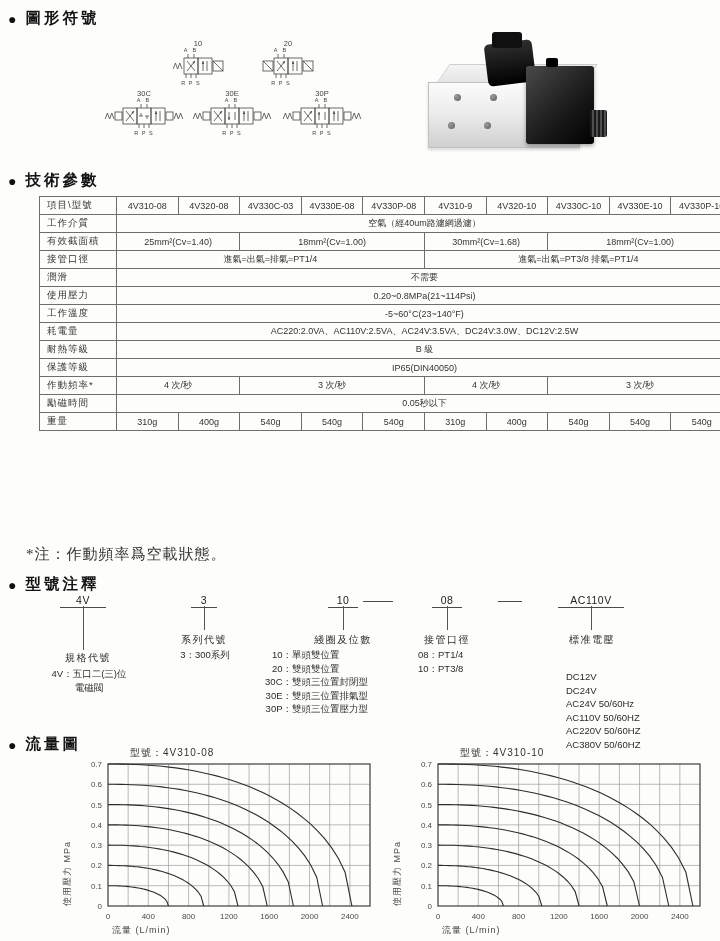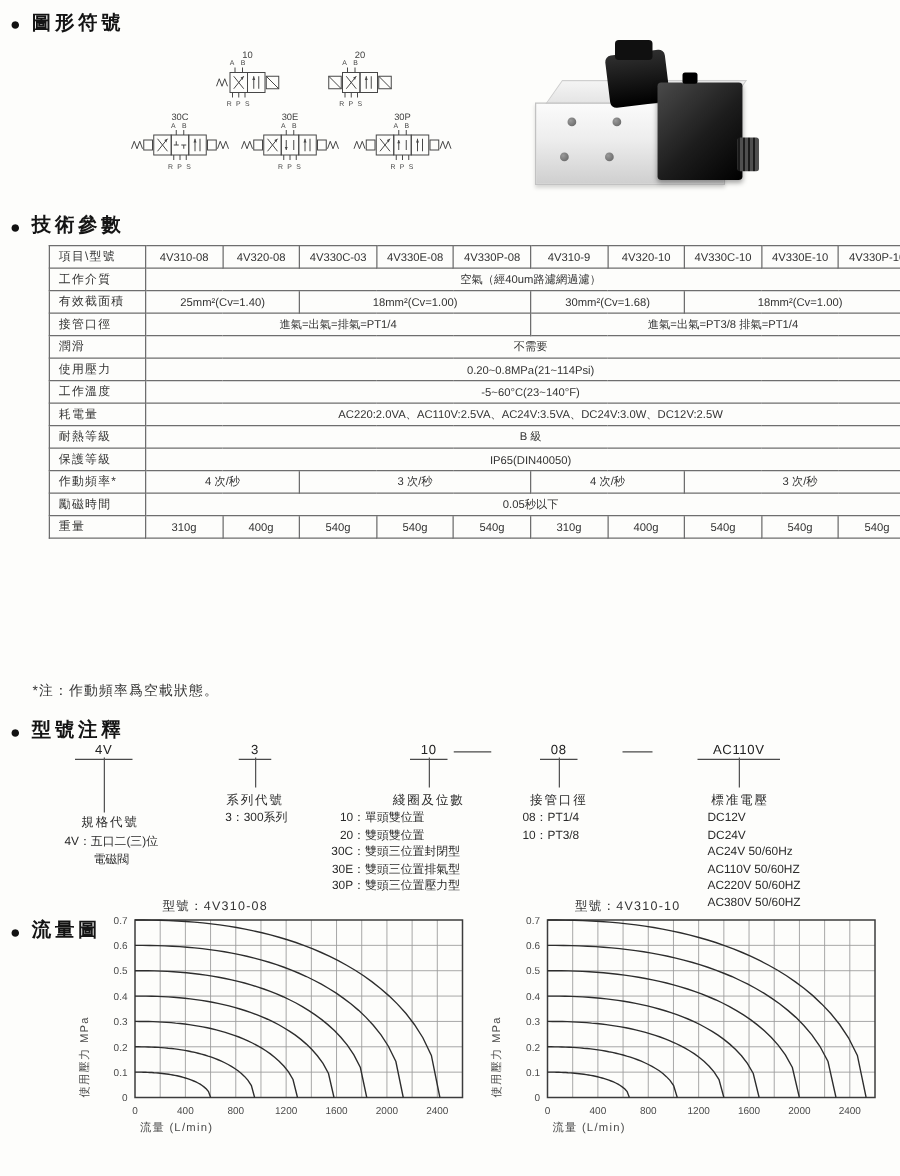--- a/index.html
+++ b/index.html
@@ -26,33 +26,33 @@
   .photo .knob{position:absolute;left:162px;top:86px;width:17px;height:27px;border-radius:2px;
     background:repeating-linear-gradient(90deg,#1b1b1b 0 2px,#4f4f4f 2px 4px);}
   .photo .screw{position:absolute;left:118px;top:34px;width:12px;height:9px;background:#000;border-radius:2px;}
   
   table.spec{position:absolute;left:39px;top:196px;width:693px;border-collapse:collapse;
     table-layout:fixed;font-size:9px;color:#333;}
   table.spec td{border:1px solid #6e6e6e;text-align:center;height:17px;padding:0 1px;
     overflow:hidden;white-space:nowrap;}
   table.spec td.lb{text-align:left;padding-left:7px;font-size:9.5px;letter-spacing:1px;}
   col.c0{width:77px;} col.cm{width:61.6px;}
-  .footnote{position:absolute;left:26px;top:545px;font-size:11px;color:#333;letter-spacing:1px;}
+  .footnote{position:absolute;left:26px;top:545px;font-size:15px;color:#333;letter-spacing:1px;font-family:Liberation Serif, serif;}
   
   .code{position:absolute;top:594px;text-align:center;border-bottom:1px solid #4a4a4a;
     font-size:10.5px;letter-spacing:.5px;color:#222;padding-bottom:1px;}
   .vline{position:absolute;width:1px;background:#555;top:606px;}
   .ndash{position:absolute;top:601px;border-top:1.5px solid #4a4a4a;}
   .ntitle{position:absolute;font-size:10px;color:#2b2b2b;text-align:center;letter-spacing:1.5px;}
   .nlines{position:absolute;font-size:9.5px;color:#2b2b2b;line-height:13.5px;}
   .center{text-align:center;}
   .kv{display:flex;}
   .kv .kcode{min-width:30px;text-align:right;white-space:pre;}
   
-  .chart{position:absolute;top:716px;width:332px;height:196px;text-align:center;}
+  .chart{position:absolute;top:744px;width:332px;height:196px;text-align:center;}
   .chart-title{position:absolute;left:74px;top:2px;font-size:10px;color:#333;letter-spacing:1px;}
   .chart svg{position:absolute;left:0;top:12px;}
 </style>
 </head>
 <body>
 
 <div class="page">
 
   <div class="sec" style="top:8px">
     <span class="bullet">●</span>
@@ -359,21 +359,21 @@
           <span class="kcode">10：</span>
           <span>PT3/8</span>
         </div>
       </div>
 
     <div class="ndash" style="left:498px;width:24px"></div>
 
     <div class="code" style="left:558px;width:66px">AC110V</div>
     <div class="vline" style="left:591px;height:24px"></div>
     <div class="ntitle" style="left:560px;top:633px;width:64px">標准電壓</div>
-    <div class="nlines" style="left:566px;top:648px;width:140px">
+    <div class="nlines" style="left:566px;top:670px;width:140px">
         <div>DC12V</div>
         <div>DC24V</div>
         <div>AC24V 50/60Hz</div>
         <div>AC110V 50/60HZ</div>
         <div>AC220V 50/60HZ</div>
         <div>AC380V 50/60HZ</div>
       </div>
   </div>
 
   <div class="sec" style="top:734px">

